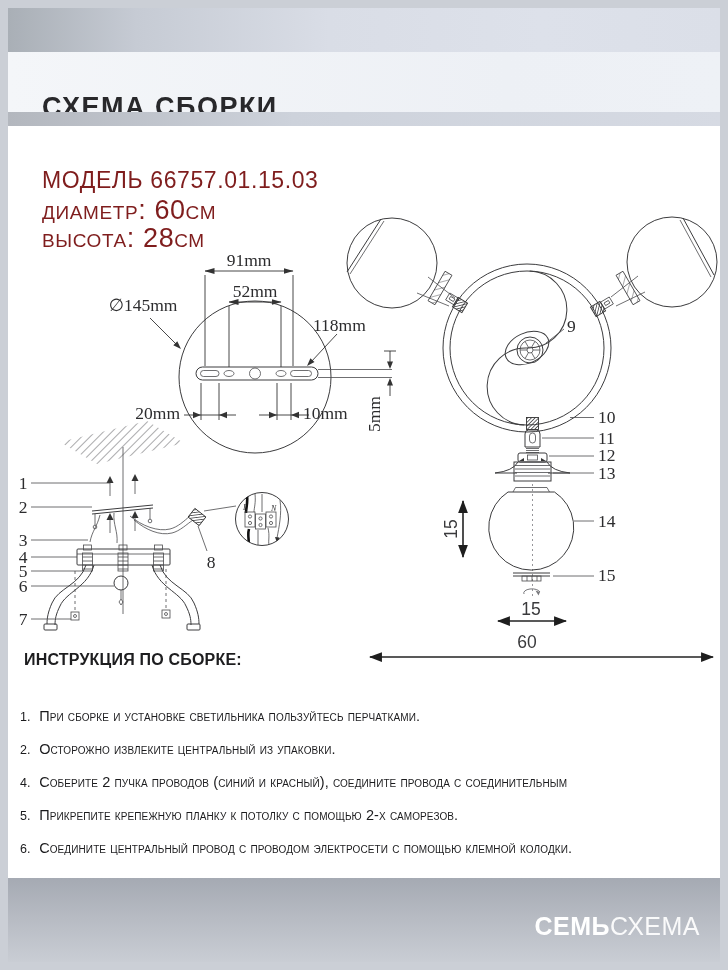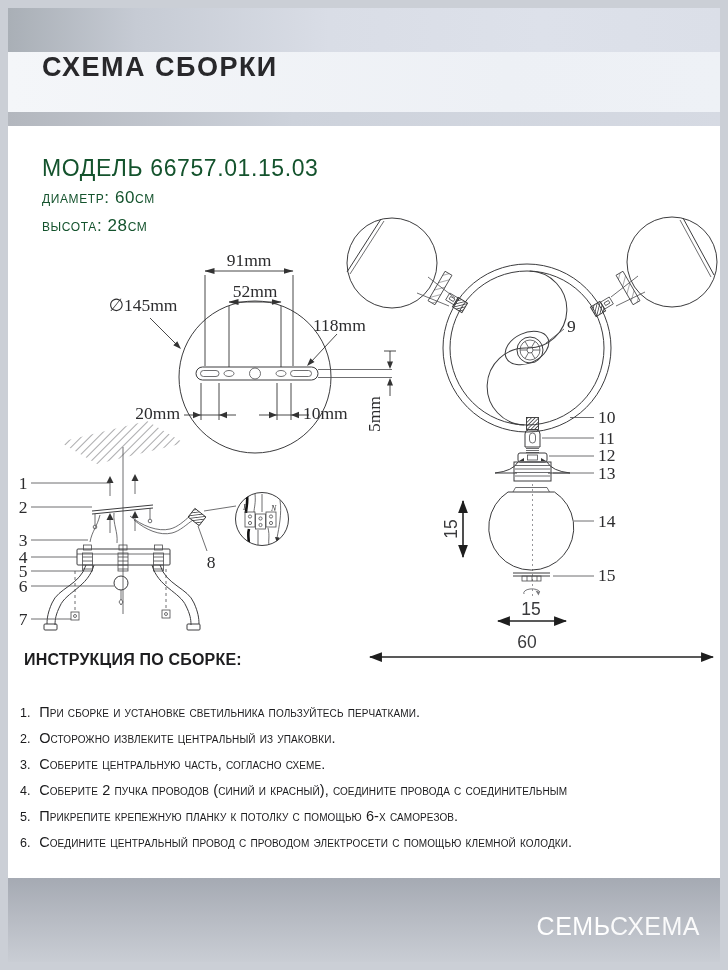--- a/index.html
+++ b/index.html
@@ -5,37 +5,37 @@
   html,body{margin:0;padding:0}
   body{
     width:728px;height:970px;position:relative;overflow:hidden;
     background:#cbcfd6;
     font-family:"Liberation Sans",sans-serif;
   }
   .band-top{position:absolute;left:8px;top:8px;width:712px;height:44px;
     background:linear-gradient(90deg,#a9afb6 0%,#c6cbd4 18%,#d9dde6 45%,#dde1ea 75%,#dbdfe8 100%)}
   .band-title{position:absolute;left:8px;top:52px;width:712px;height:71px;
     background:linear-gradient(90deg,#f4f6f9,#edf0f5 70%,#eef1f6);
-    display:flex;align-items:flex-start}
+    display:flex;align-items:flex-end}
   .title{margin-left:34px;font-size:27px;font-weight:800;letter-spacing:1.5px;color:#28282b}
   .band-sub{position:absolute;left:8px;top:112px;width:712px;height:14px;
     background:linear-gradient(90deg,#b3b7be,#cdd2db 40%,#d6dae3)}
   .content{position:absolute;left:8px;top:126px;width:712px;height:752px;background:#ffffff}
   .footer{position:absolute;left:8px;top:878px;width:712px;height:84px;
     background:linear-gradient(180deg,#a5aab3 0%,#b6bac2 45%,#c9cdd4 100%)}
   .brand{position:absolute;right:20px;top:34px;font-size:25px;color:#ffffff;letter-spacing:.5px;white-space:nowrap}
-  .brand .b1{font-weight:400}
+  .brand .b1{font-weight:700}
   .brand .b2{font-weight:400;opacity:.93}
-  .model{position:absolute;left:42px;top:152px;color:#14532d;z-index:2}
+  .model{position:absolute;left:42px;top:164px;color:#7f1d1d;z-index:2}
   .model .m1{font-size:23px;letter-spacing:.6px;line-height:32px}
-  .model .m2{font-size:17px;font-variant:small-caps;letter-spacing:.6px;line-height:28px}
+  .model .m2{font-size:27px;font-variant:small-caps;letter-spacing:.6px;line-height:28px}
   .instr-head{position:absolute;left:24px;top:651px;font-size:16px;font-weight:700;color:#1d1d1f;letter-spacing:.2px;z-index:2}
   .instr{position:absolute;left:20px;top:700px;color:#1b1b1d;font-size:14.5px;
     font-variant:small-caps;letter-spacing:.1px;z-index:2}
-  .instr .row{line-height:25px;white-space:nowrap}
+  .instr .row{line-height:32px;white-space:nowrap}
   .inum{display:inline-block;min-width:15px;font-variant:normal;font-size:12.5px}
   .cont2{padding-left:17px}
   svg.diagram{position:absolute;left:0;top:0;z-index:1;pointer-events:none}
   svg .ln{stroke:#3c3c3e;fill:none;stroke-width:1}
   svg .lnthin{stroke:#4a4a4c;fill:none;stroke-width:.8}
   svg .dim{stroke:#333;fill:none;stroke-width:.9}
   svg .dimbig{stroke:#222;fill:none;stroke-width:1.6}
   svg text{font-family:"Liberation Serif",serif;fill:#2c2c2e;font-size:17.5px}
   svg text.sans{font-family:"Liberation Sans",sans-serif;fill:#3a3a3c}
   svg text.tiny{font-size:8px;font-style:italic}
@@ -366,30 +366,26 @@
 <div class="instr">
   <div class="row">
     <span class="inum">1.</span>
     <span>При сборке и установке светильника пользуйтесь перчатками.</span>
   </div>
   <div class="row">
     <span class="inum">2.</span>
     <span>Осторожно извлеките центральный из упаковки.</span>
   </div>
   <div class="row">
-    <span class="inum">3.</span>
-    <span>Соберите центральную часть, согласно схеме.</span>
-  </div>
-  <div class="row">
     <span class="inum">4.</span>
     <span>Соберите 2 пучка проводов (синий и красный), соедините провода с соединительным</span>
   </div>
   <div class="row">
     <span class="inum">5.</span>
-    <span>Прикрепите крепежную планку к потолку с помощью 6-х саморезов.</span>
+    <span>Прикрепите крепежную планку к потолку с помощью 2-х саморезов.</span>
   </div>
   <div class="row">
     <span class="inum">6.</span>
     <span>Соедините центральный провод с проводом электросети с помощью клемной колодки.</span>
   </div>
 </div>
 
 <div class="footer">
   <div class="brand">
     <span class="b1">СЕМЬ</span><span class="b2">СХЕМА</span>

